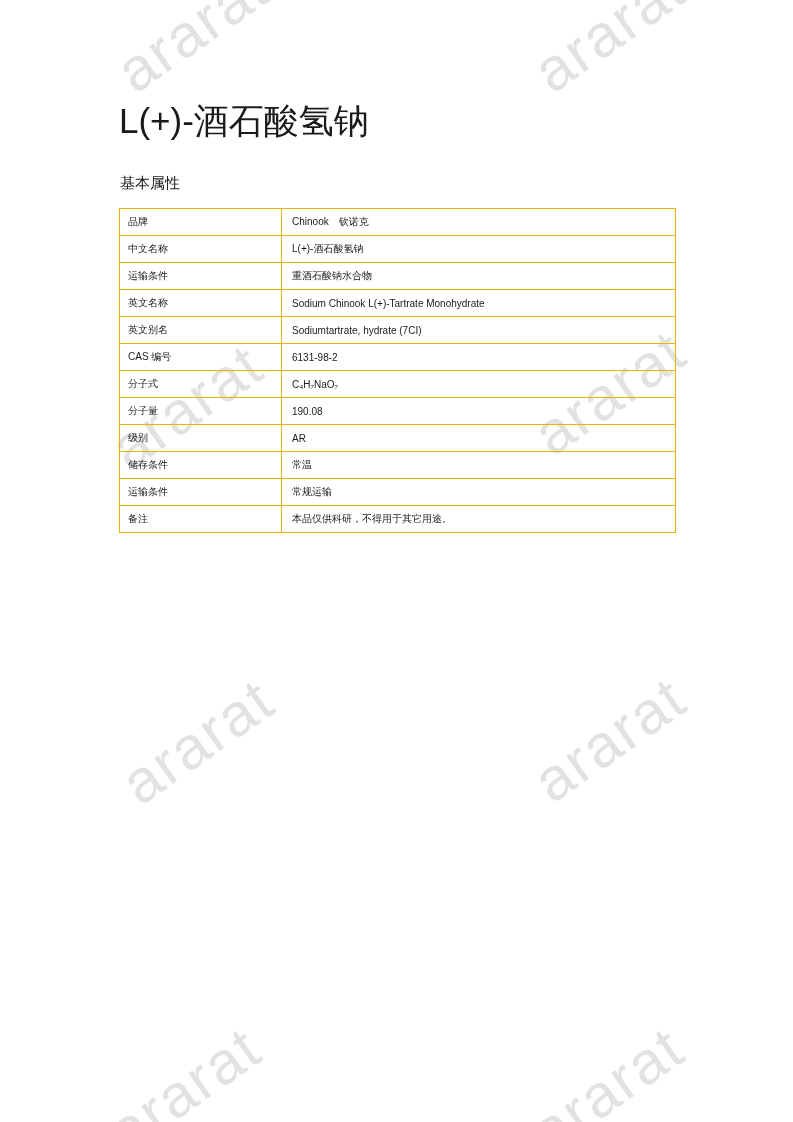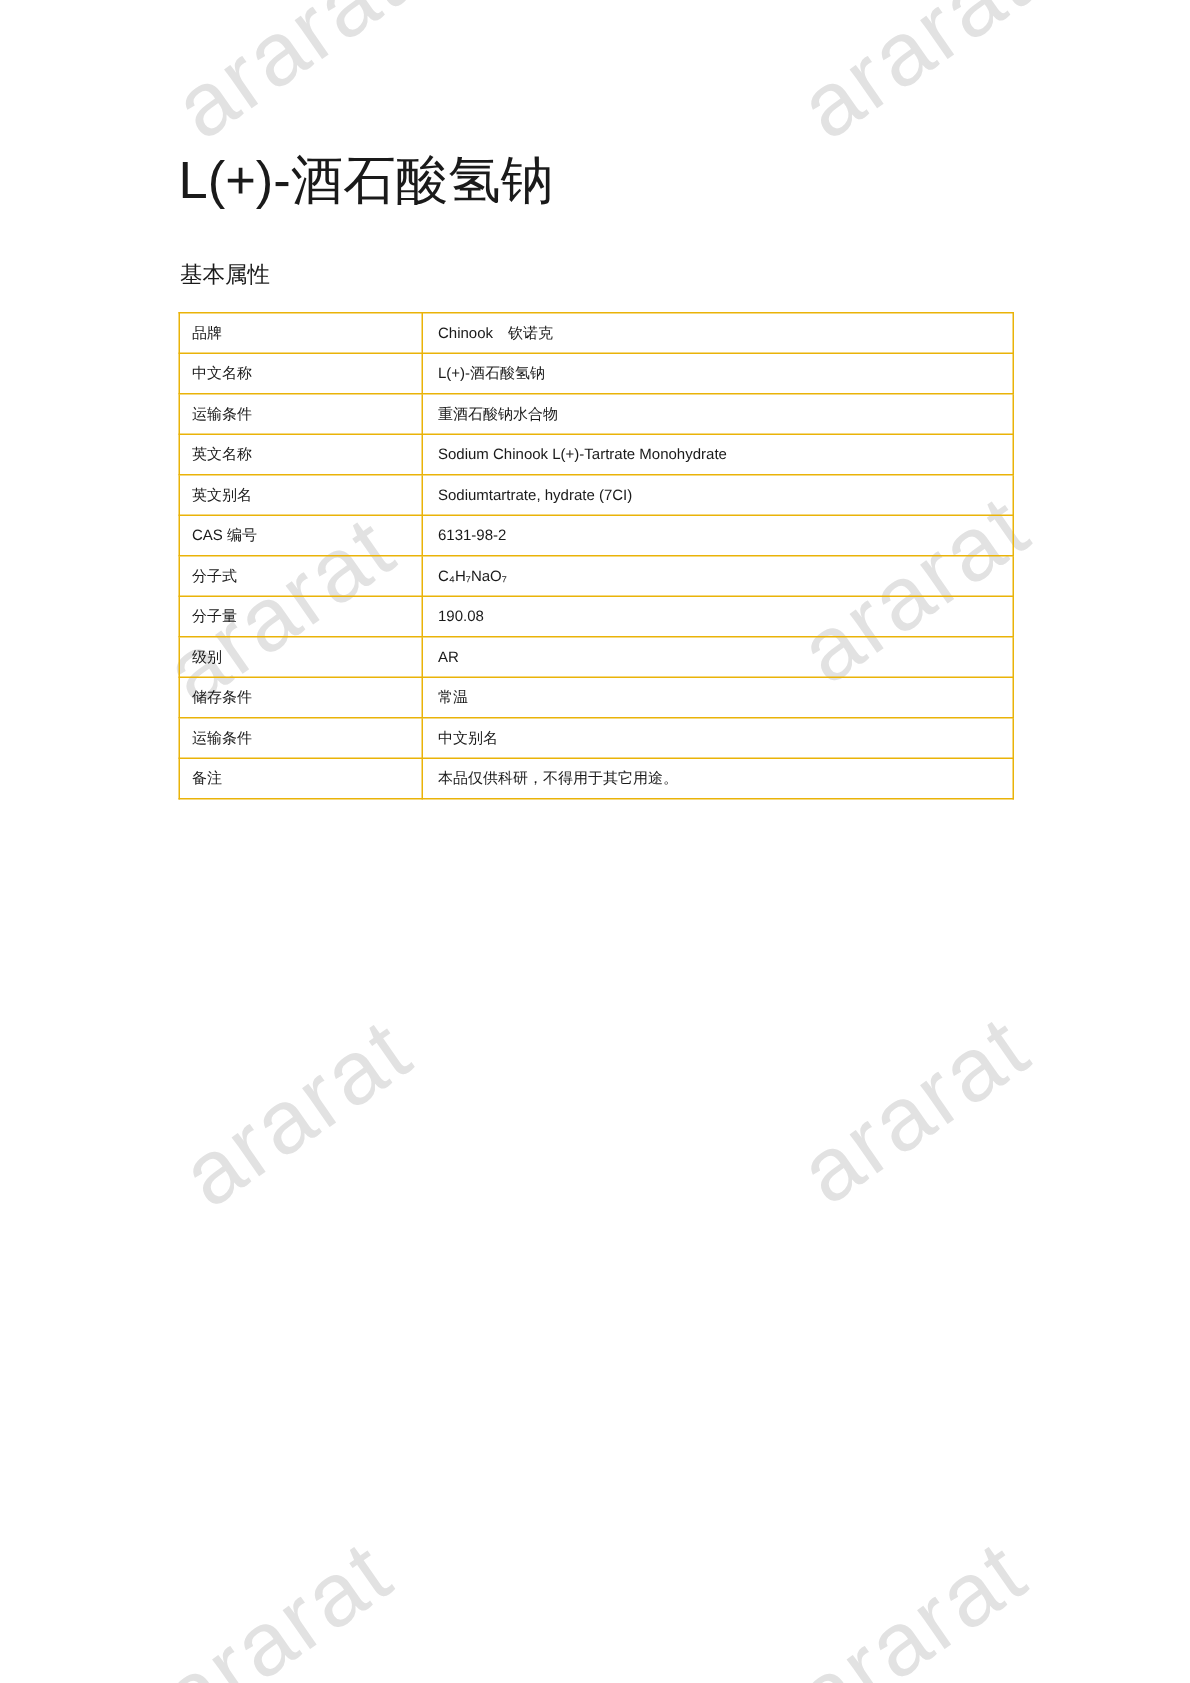--- a/index.html
+++ b/index.html
@@ -136,21 +136,21 @@
       <tr>
         <td class="label-cell">级别</td>
         <td>AR</td>
       </tr>
       <tr>
         <td class="label-cell">储存条件</td>
         <td>常温</td>
       </tr>
       <tr>
         <td class="label-cell">运输条件</td>
-        <td>中文别名</td>
+        <td>常规运输</td>
       </tr>
       <tr>
         <td class="label-cell">备注</td>
         <td>本品仅供科研，不得用于其它用途。</td>
       </tr>
     </tbody>
   </table>
 
 </div>
 

